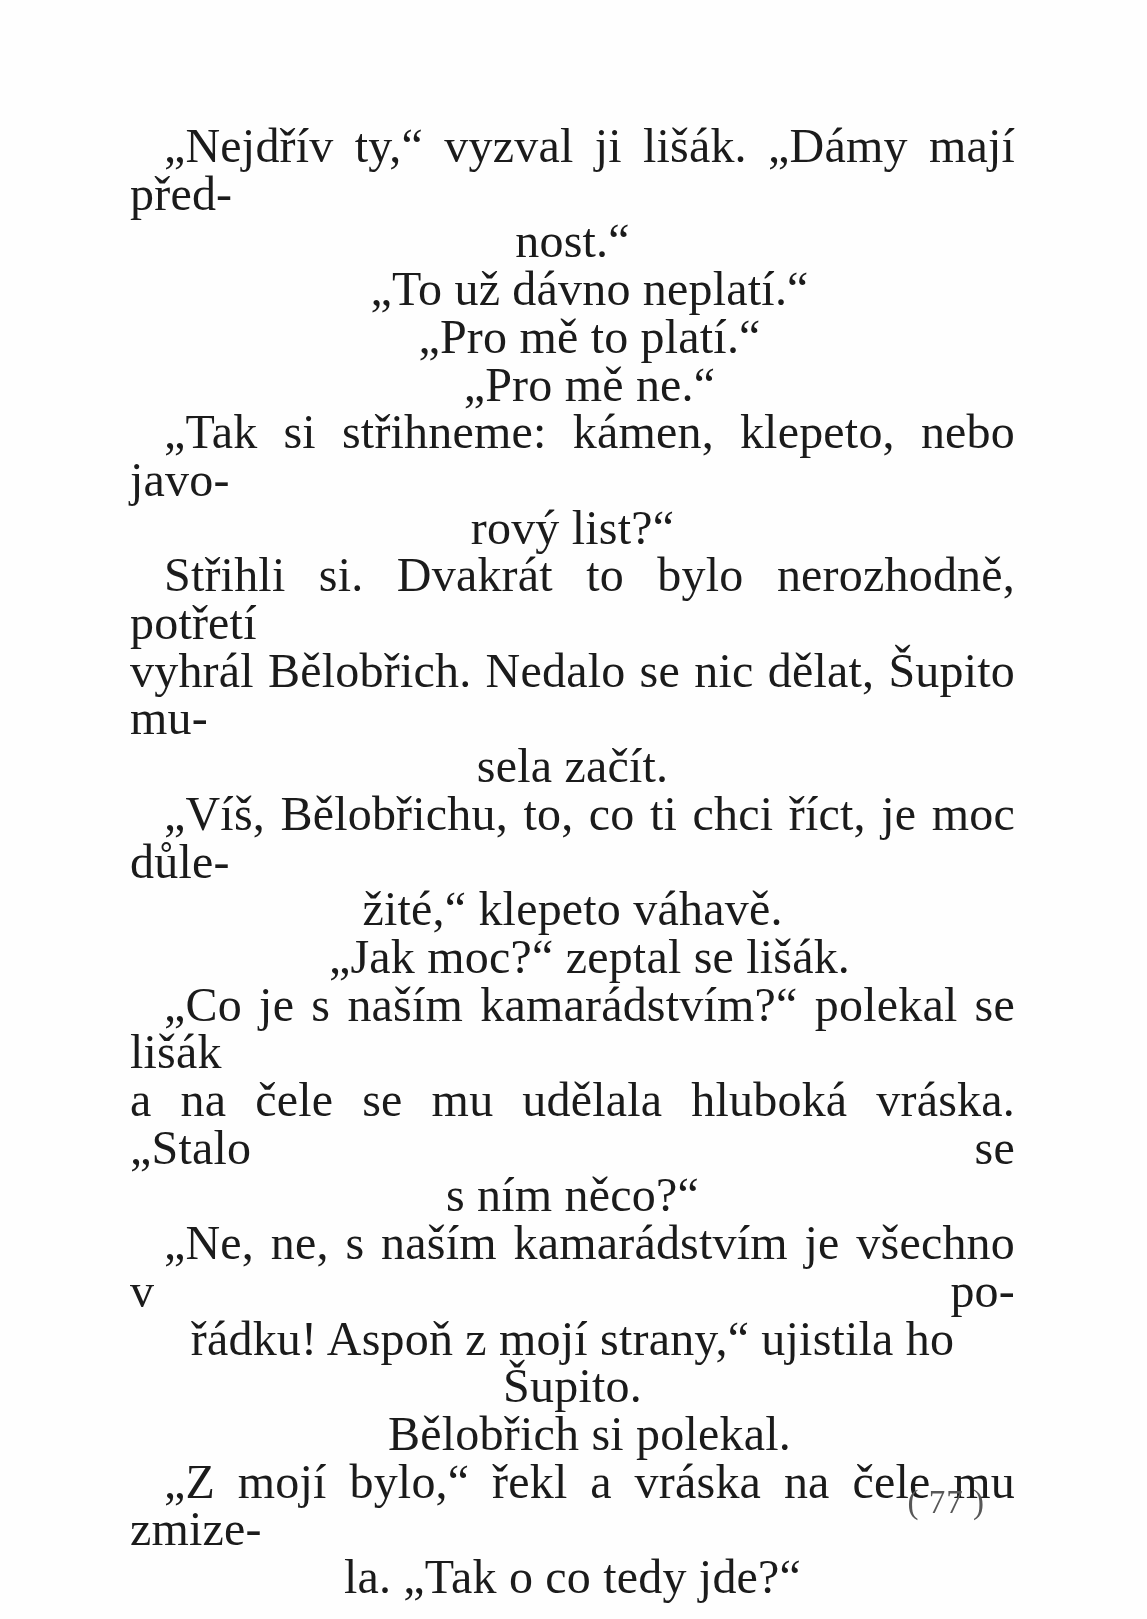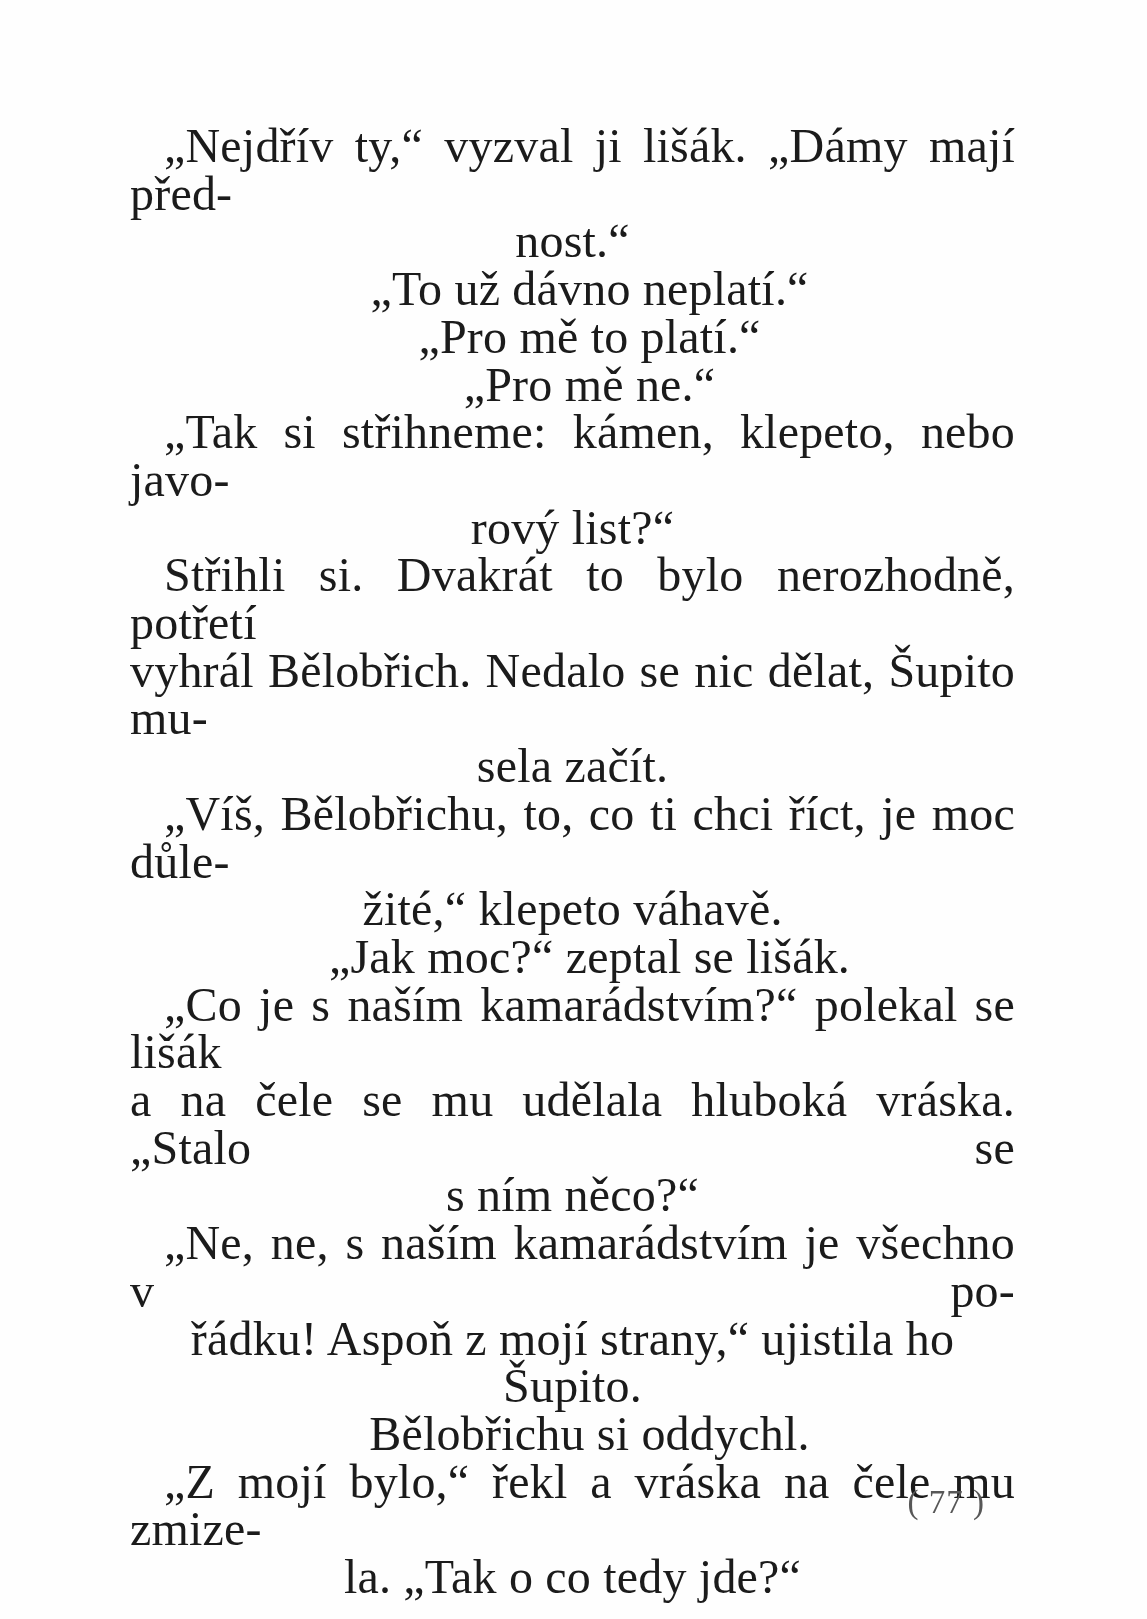--- a/index.html
+++ b/index.html
@@ -85,21 +85,21 @@
       <div class="para">
         <div class="line indent justified">„Co je s naším kamarádstvím?“ polekal se lišák</div>
         <div class="line justified">a na čele se mu udělala hluboká vráska. „Stalo se</div>
         <div class="line">s ním něco?“</div>
       </div>
       <div class="para">
         <div class="line indent justified">„Ne, ne, s naším kamarádstvím je všechno v po-</div>
         <div class="line">řádku! Aspoň z mojí strany,“ ujistila ho Šupito.</div>
       </div>
       <div class="para">
-        <div class="line indent">Bělobřichu si oddychl.</div>
+        <div class="line indent">Bělobřich si polekal.</div>
       </div>
       <div class="para">
         <div class="line indent justified">„Z mojí bylo,“ řekl a vráska na čele mu zmize-</div>
         <div class="line">la. „Tak o co tedy jde?“</div>
       </div>
     </div>
   <div class="page-number">( 77 )</div>
 </div>
 
 </body></html>

